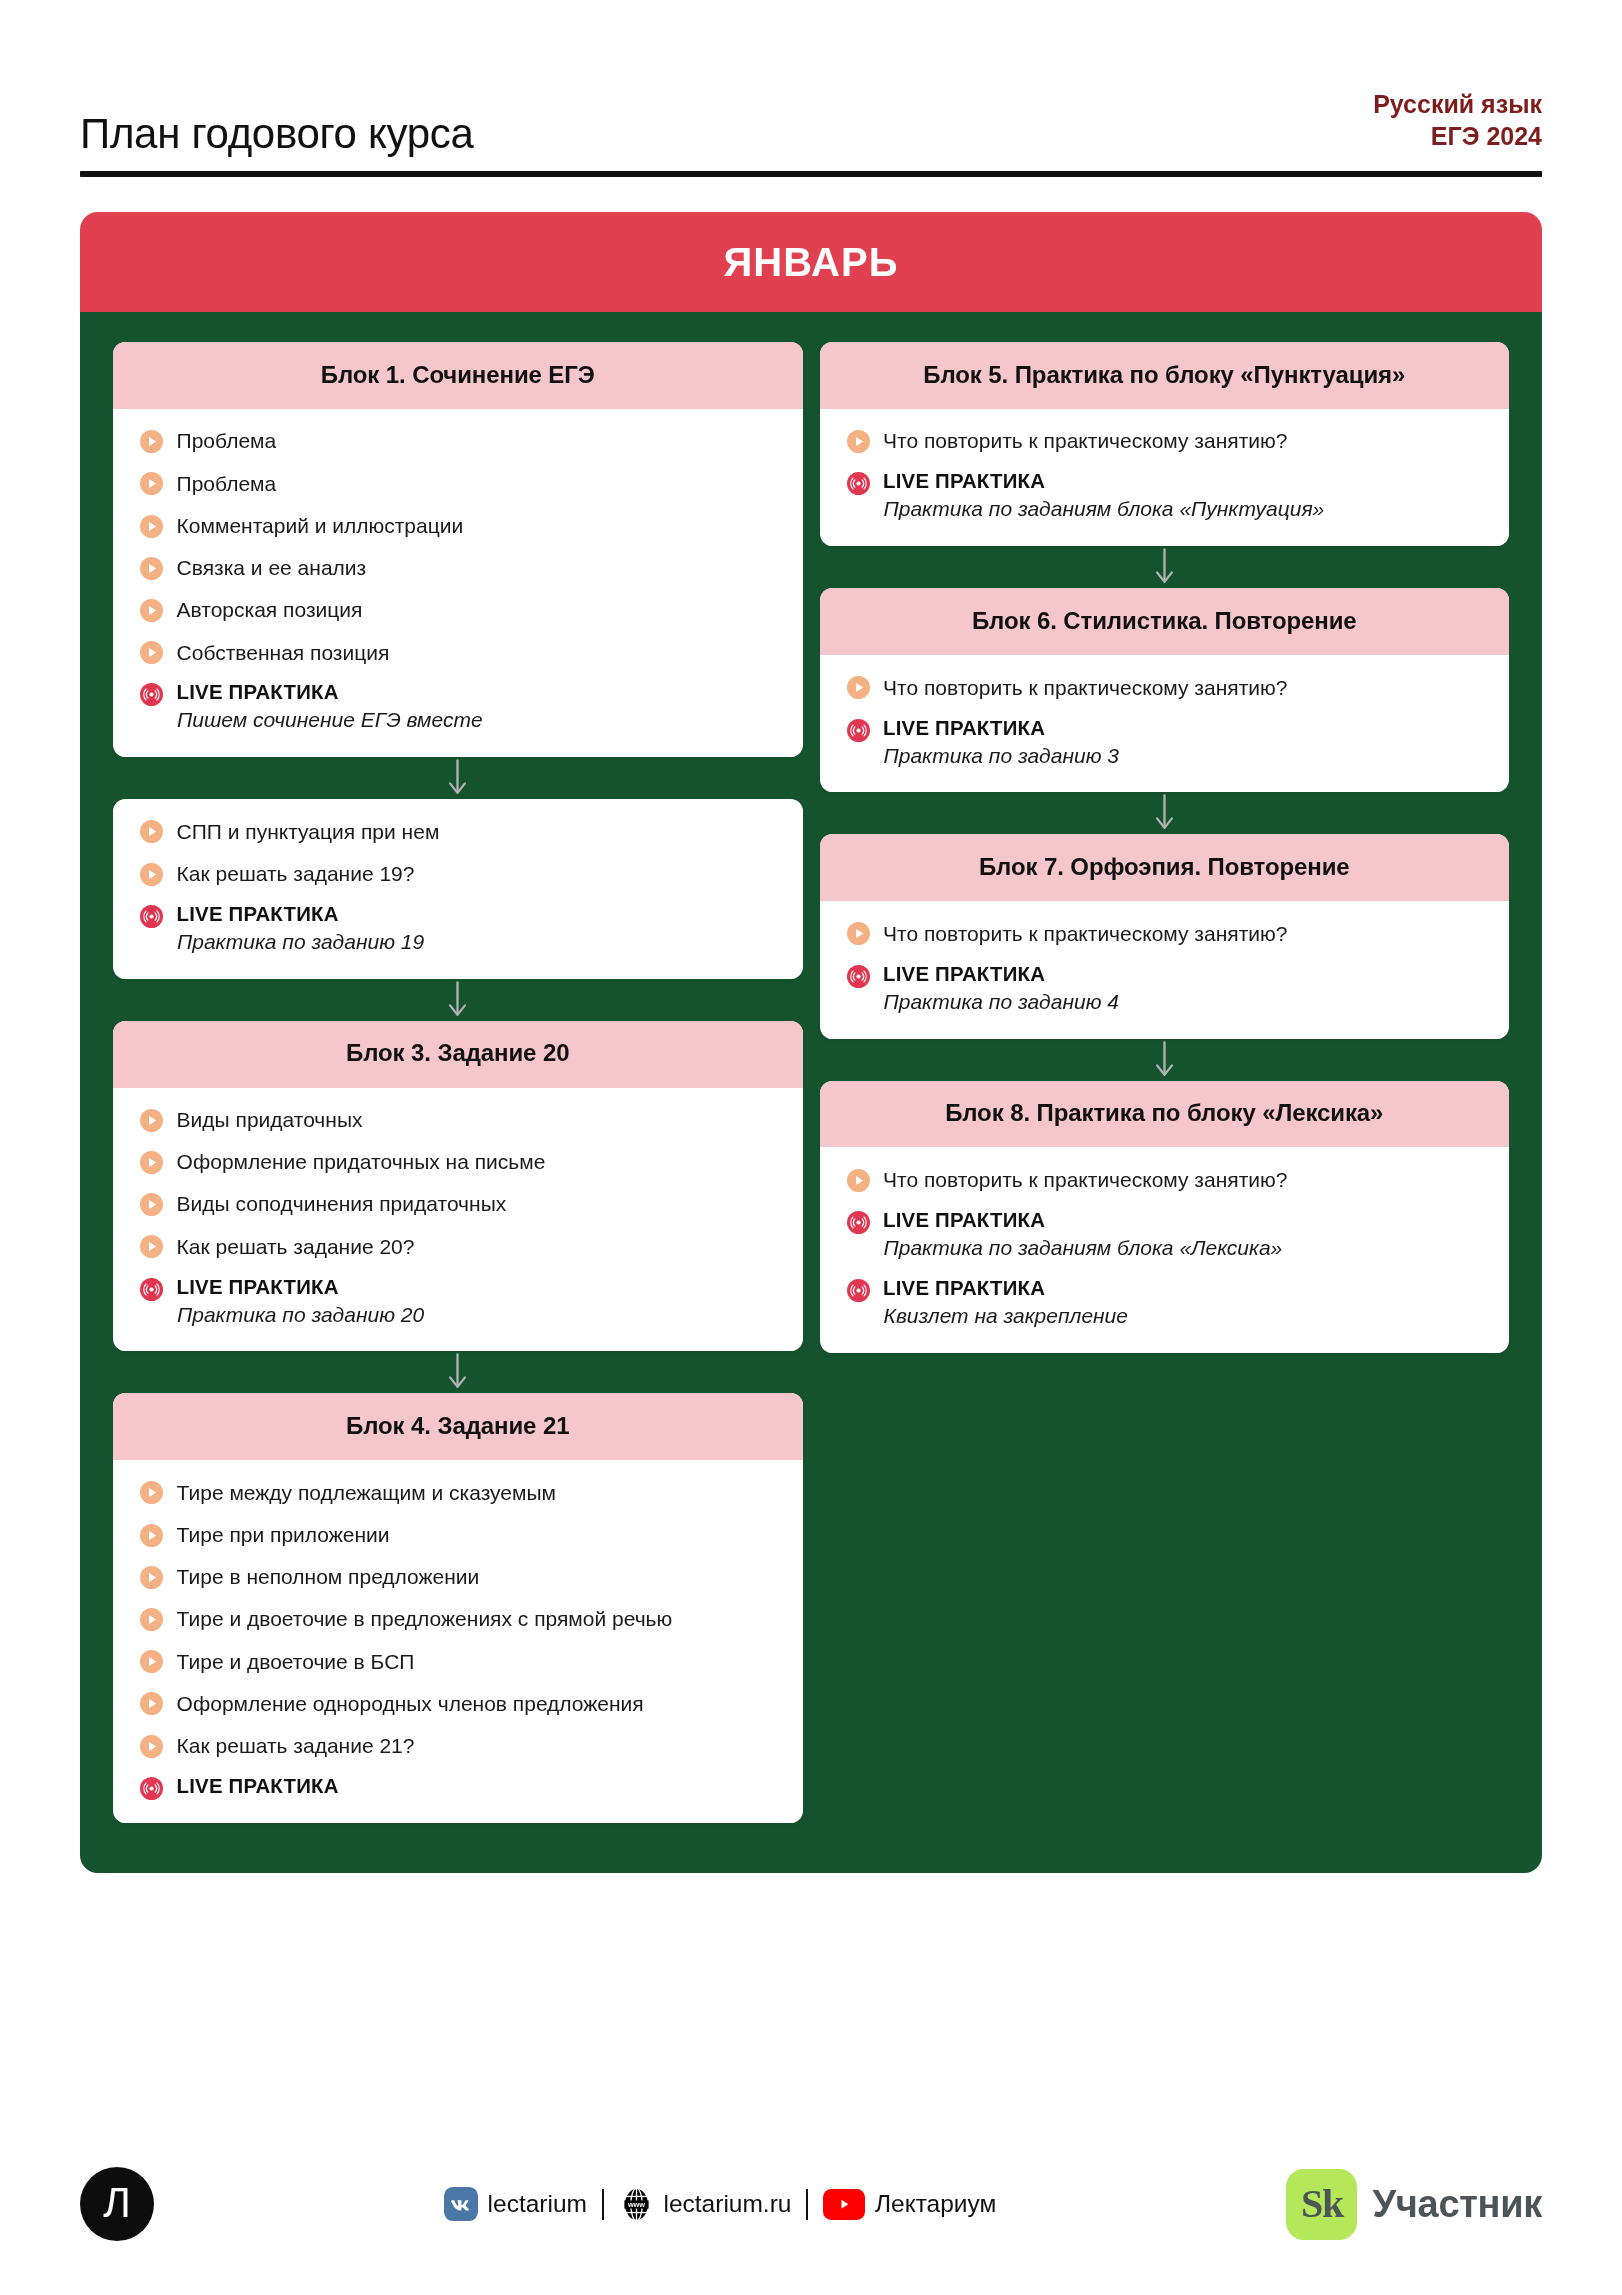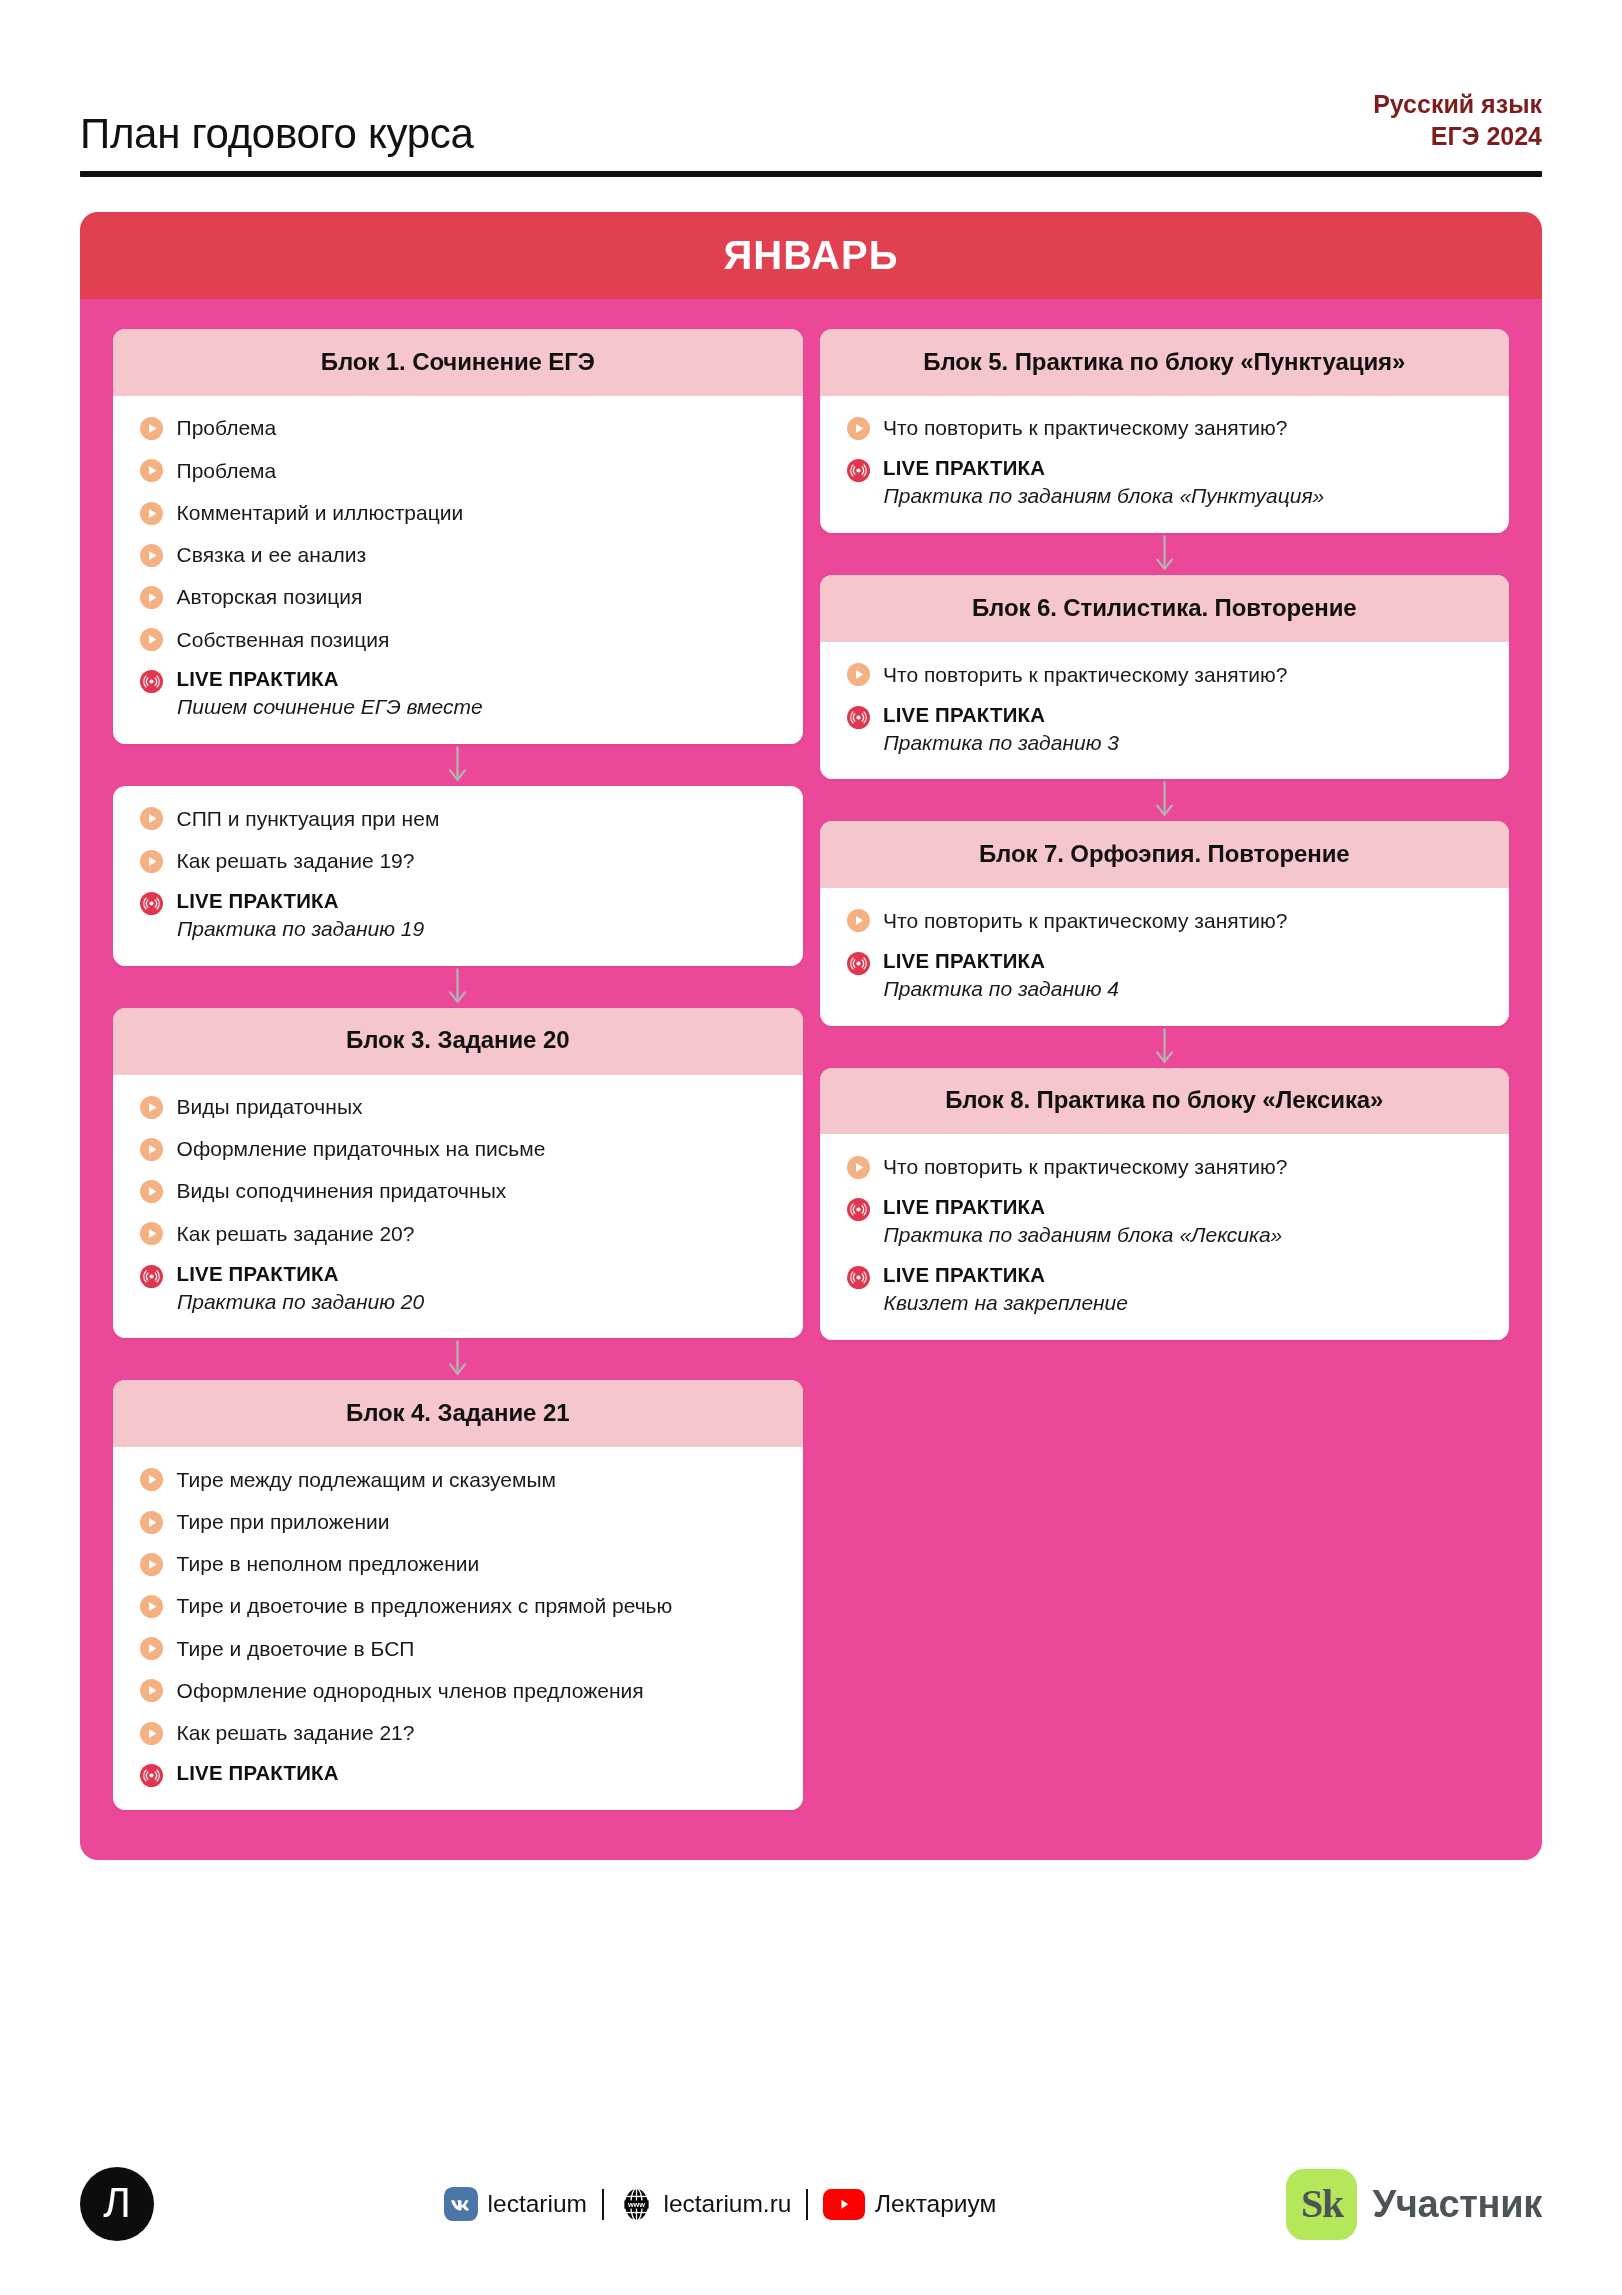--- a/index.html
+++ b/index.html
@@ -55,35 +55,35 @@
     border-radius: 0.7px;
   }
 
   
   .banner-wrap {
     margin-top: 35px;
   }
   .banner {
     background: #e04050;
     border-radius: 17.7px 17.7px 0 0;
-    height: 87px;
+    height: 100px;
     display: flex;
     align-items: center;
     justify-content: center;
   }
   .banner-text {
     color: #ffffff;
     font-size: 40px;
     font-weight: 700;
     letter-spacing: 1px;
   }
 
   
   .panel {
-    background: #ec4899;
+    background: #14532d;
     border-radius: 0 0 17.7px 17.7px;
     padding: 30px 33px 50px 33px;
     display: flex;
     gap: 17px;
     align-items: flex-start;
   }
   .column {
     flex: 1 1 0;
     min-width: 0;
     display: flex;

